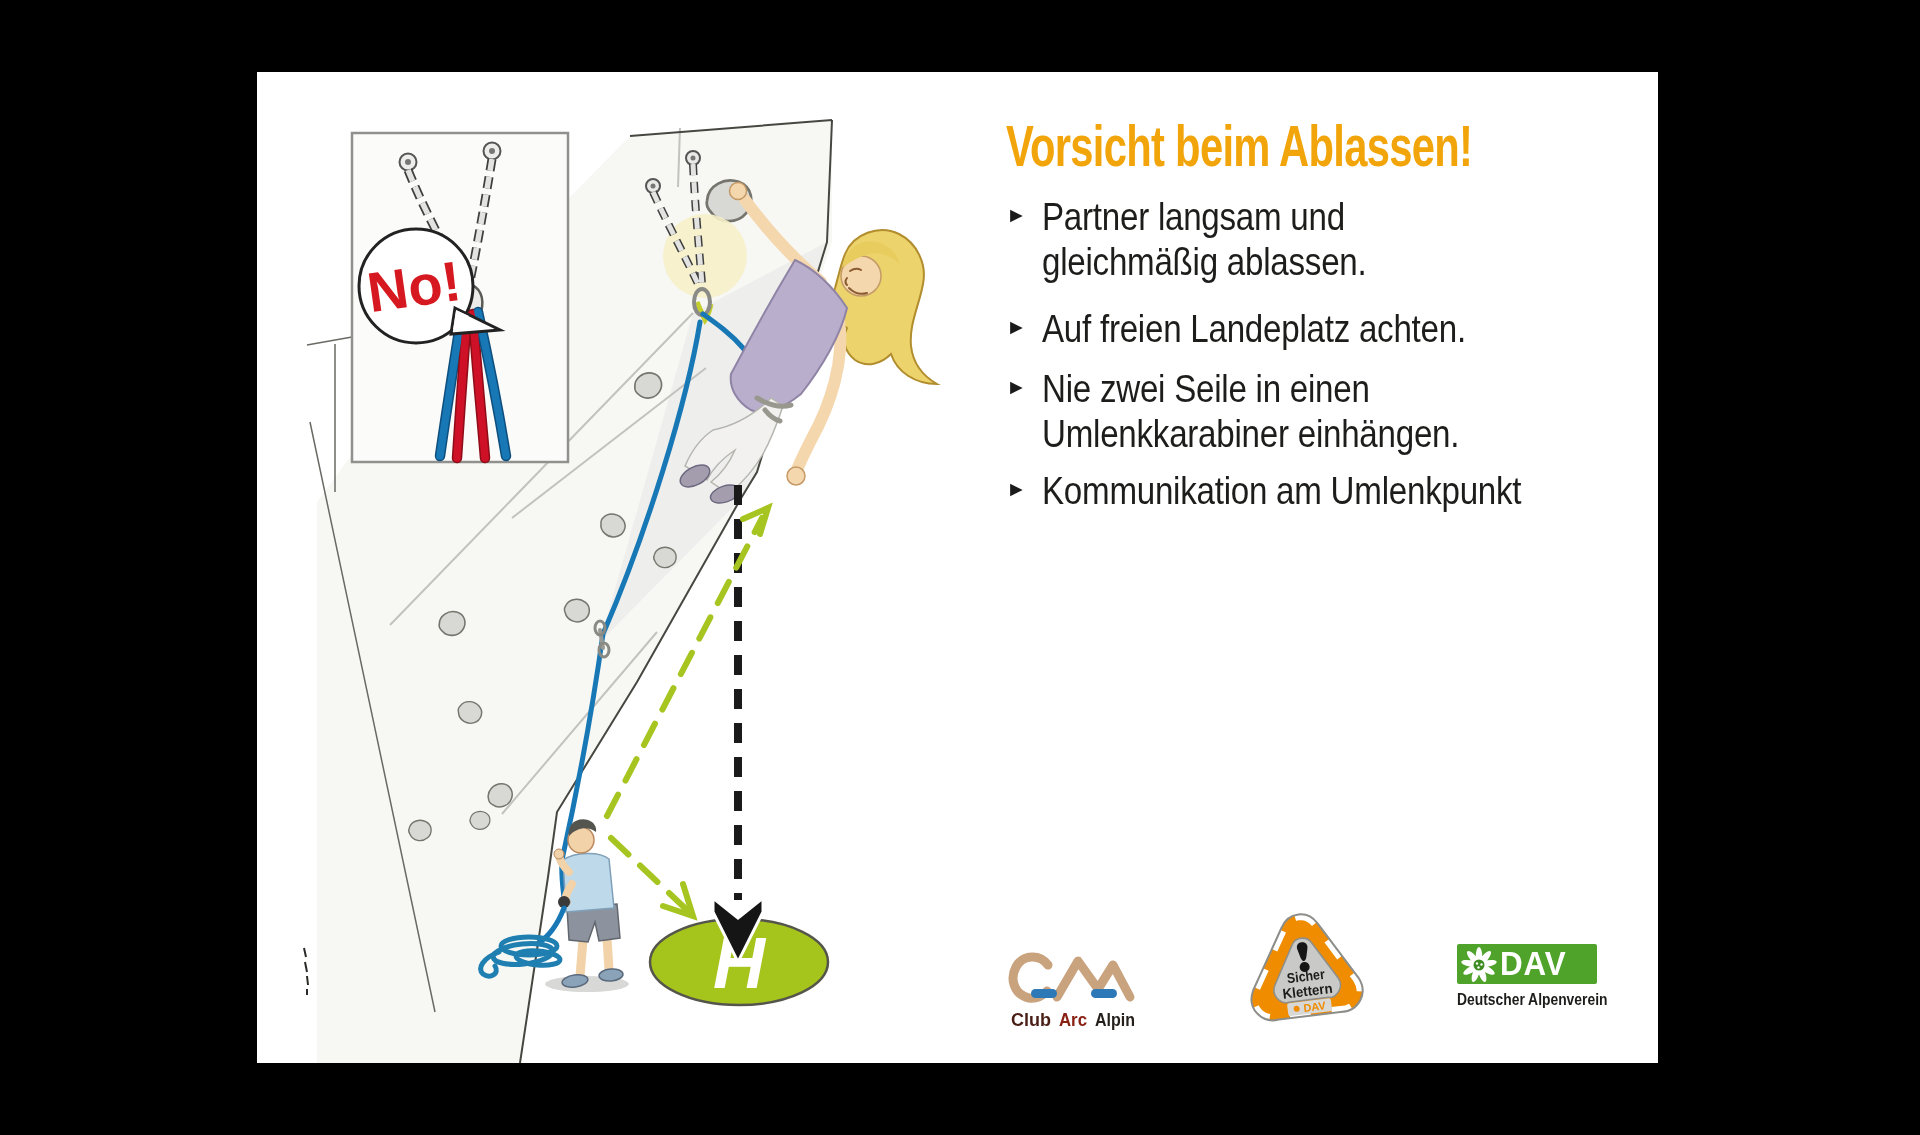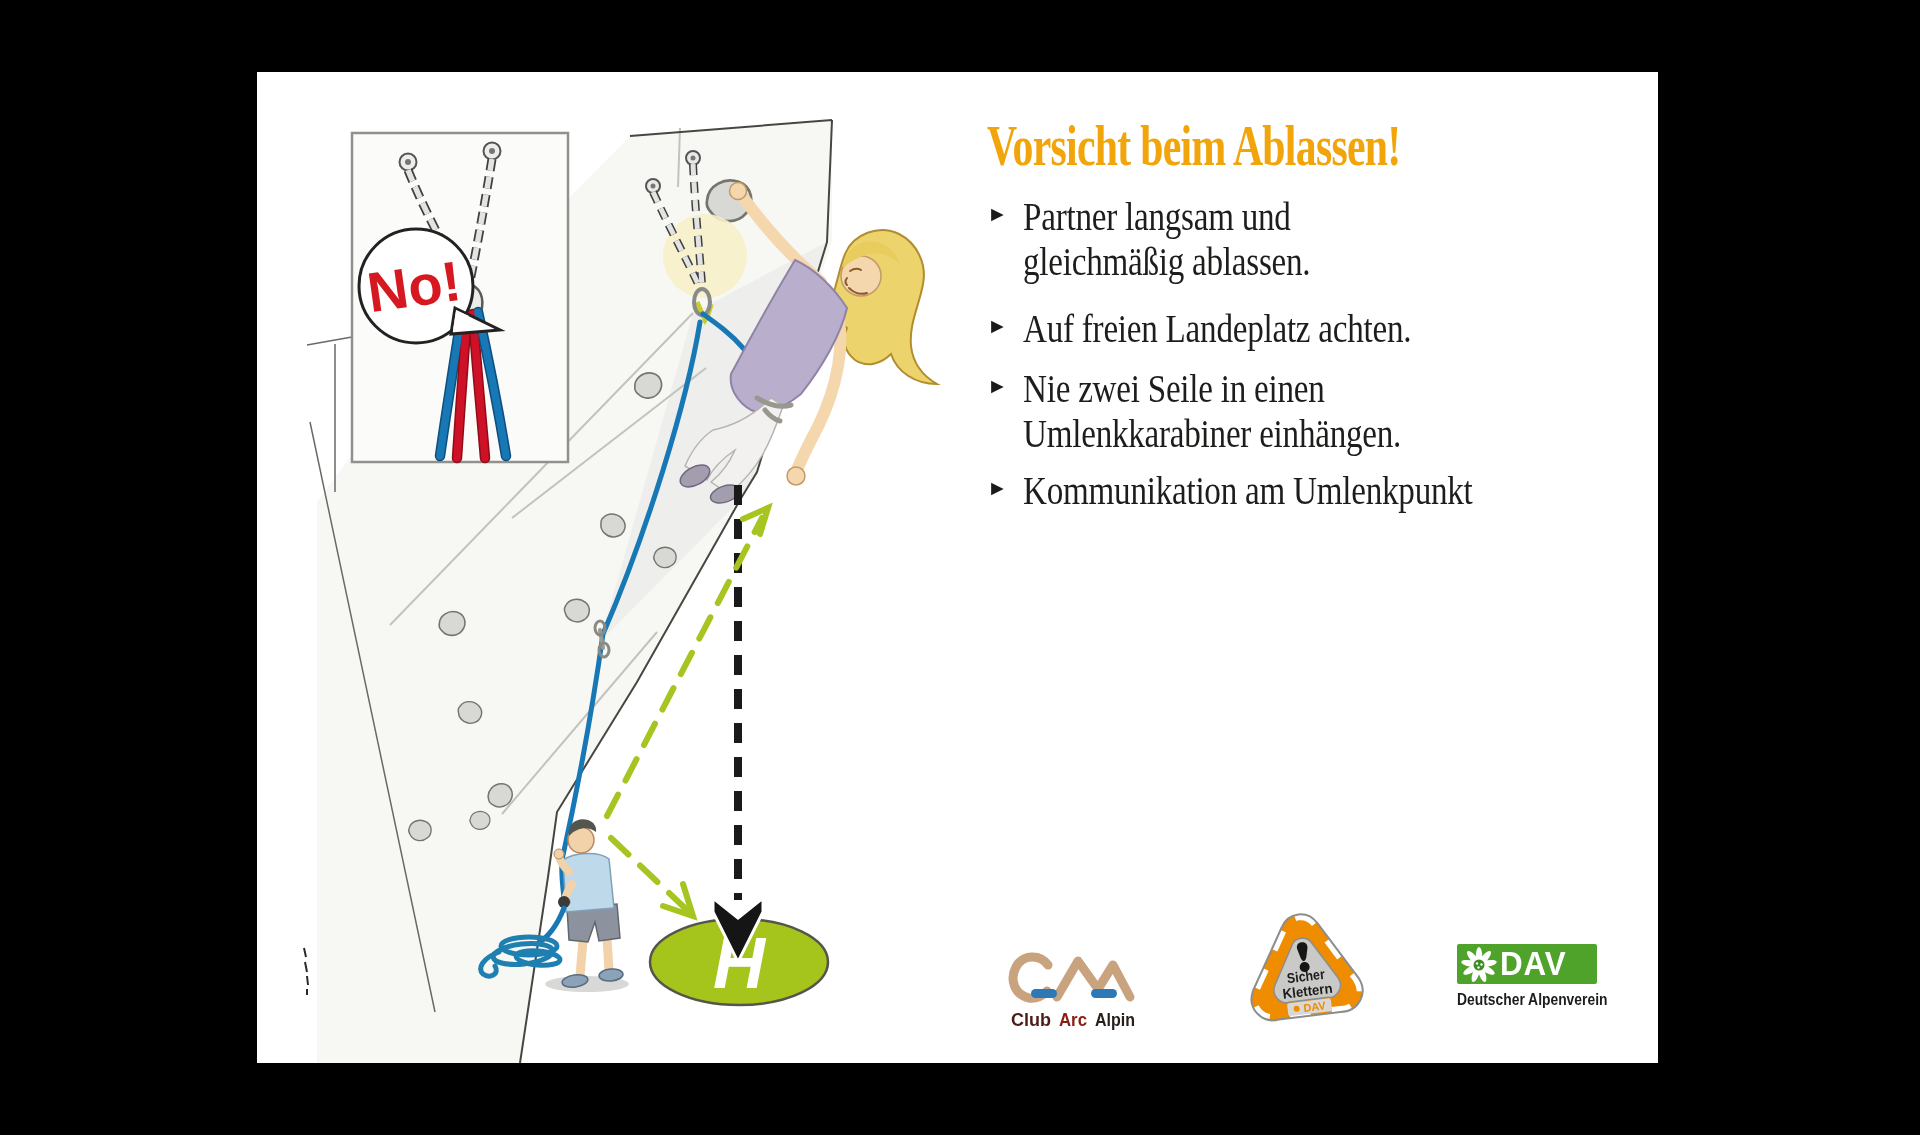--- a/index.html
+++ b/index.html
@@ -1,20 +1,20 @@
 <!DOCTYPE html>
 <html><head>
 <meta charset="utf-8">
 <style>
   html,body{margin:0;padding:0;background:#000;}
   .stage{position:relative;width:1920px;height:1135px;background:#000;overflow:hidden;
          font-family:"Liberation Sans",sans-serif;}
   .canvas{position:absolute;left:257px;top:72px;width:1401px;height:991px;background:#ffffff;}
   .illustration{position:absolute;left:0;top:0;}
-  .content{position:absolute;left:724px;top:0;width:646px;height:991px;font-family:Liberation Serif, serif;}
+  .content{position:absolute;left:743px;top:0;width:646px;height:991px;}
   .title{position:absolute;left:6px;top:40px;font-size:58px;font-weight:bold;color:#F2A50A;
          letter-spacing:-1px;white-space:nowrap;transform:scaleX(.72);transform-origin:left top;}
   .bullet{position:absolute;left:6px;display:flex;gap:15px;}
   .marker{font-size:21px;color:#1a1a1a;margin-top:10px;line-height:1;}
   .btext{font-size:39px;line-height:45px;color:#1d1d1b;letter-spacing:-.3px;white-space:nowrap;
          transform:scaleX(.85);transform-origin:left top;}
   .btext .l{display:block;}
   .b1{top:122px}.b2{top:234px}.b3{top:294px}.b4{top:396px}
   .logo{position:absolute;}
   .caa-logo{left:746px;top:874px;}

